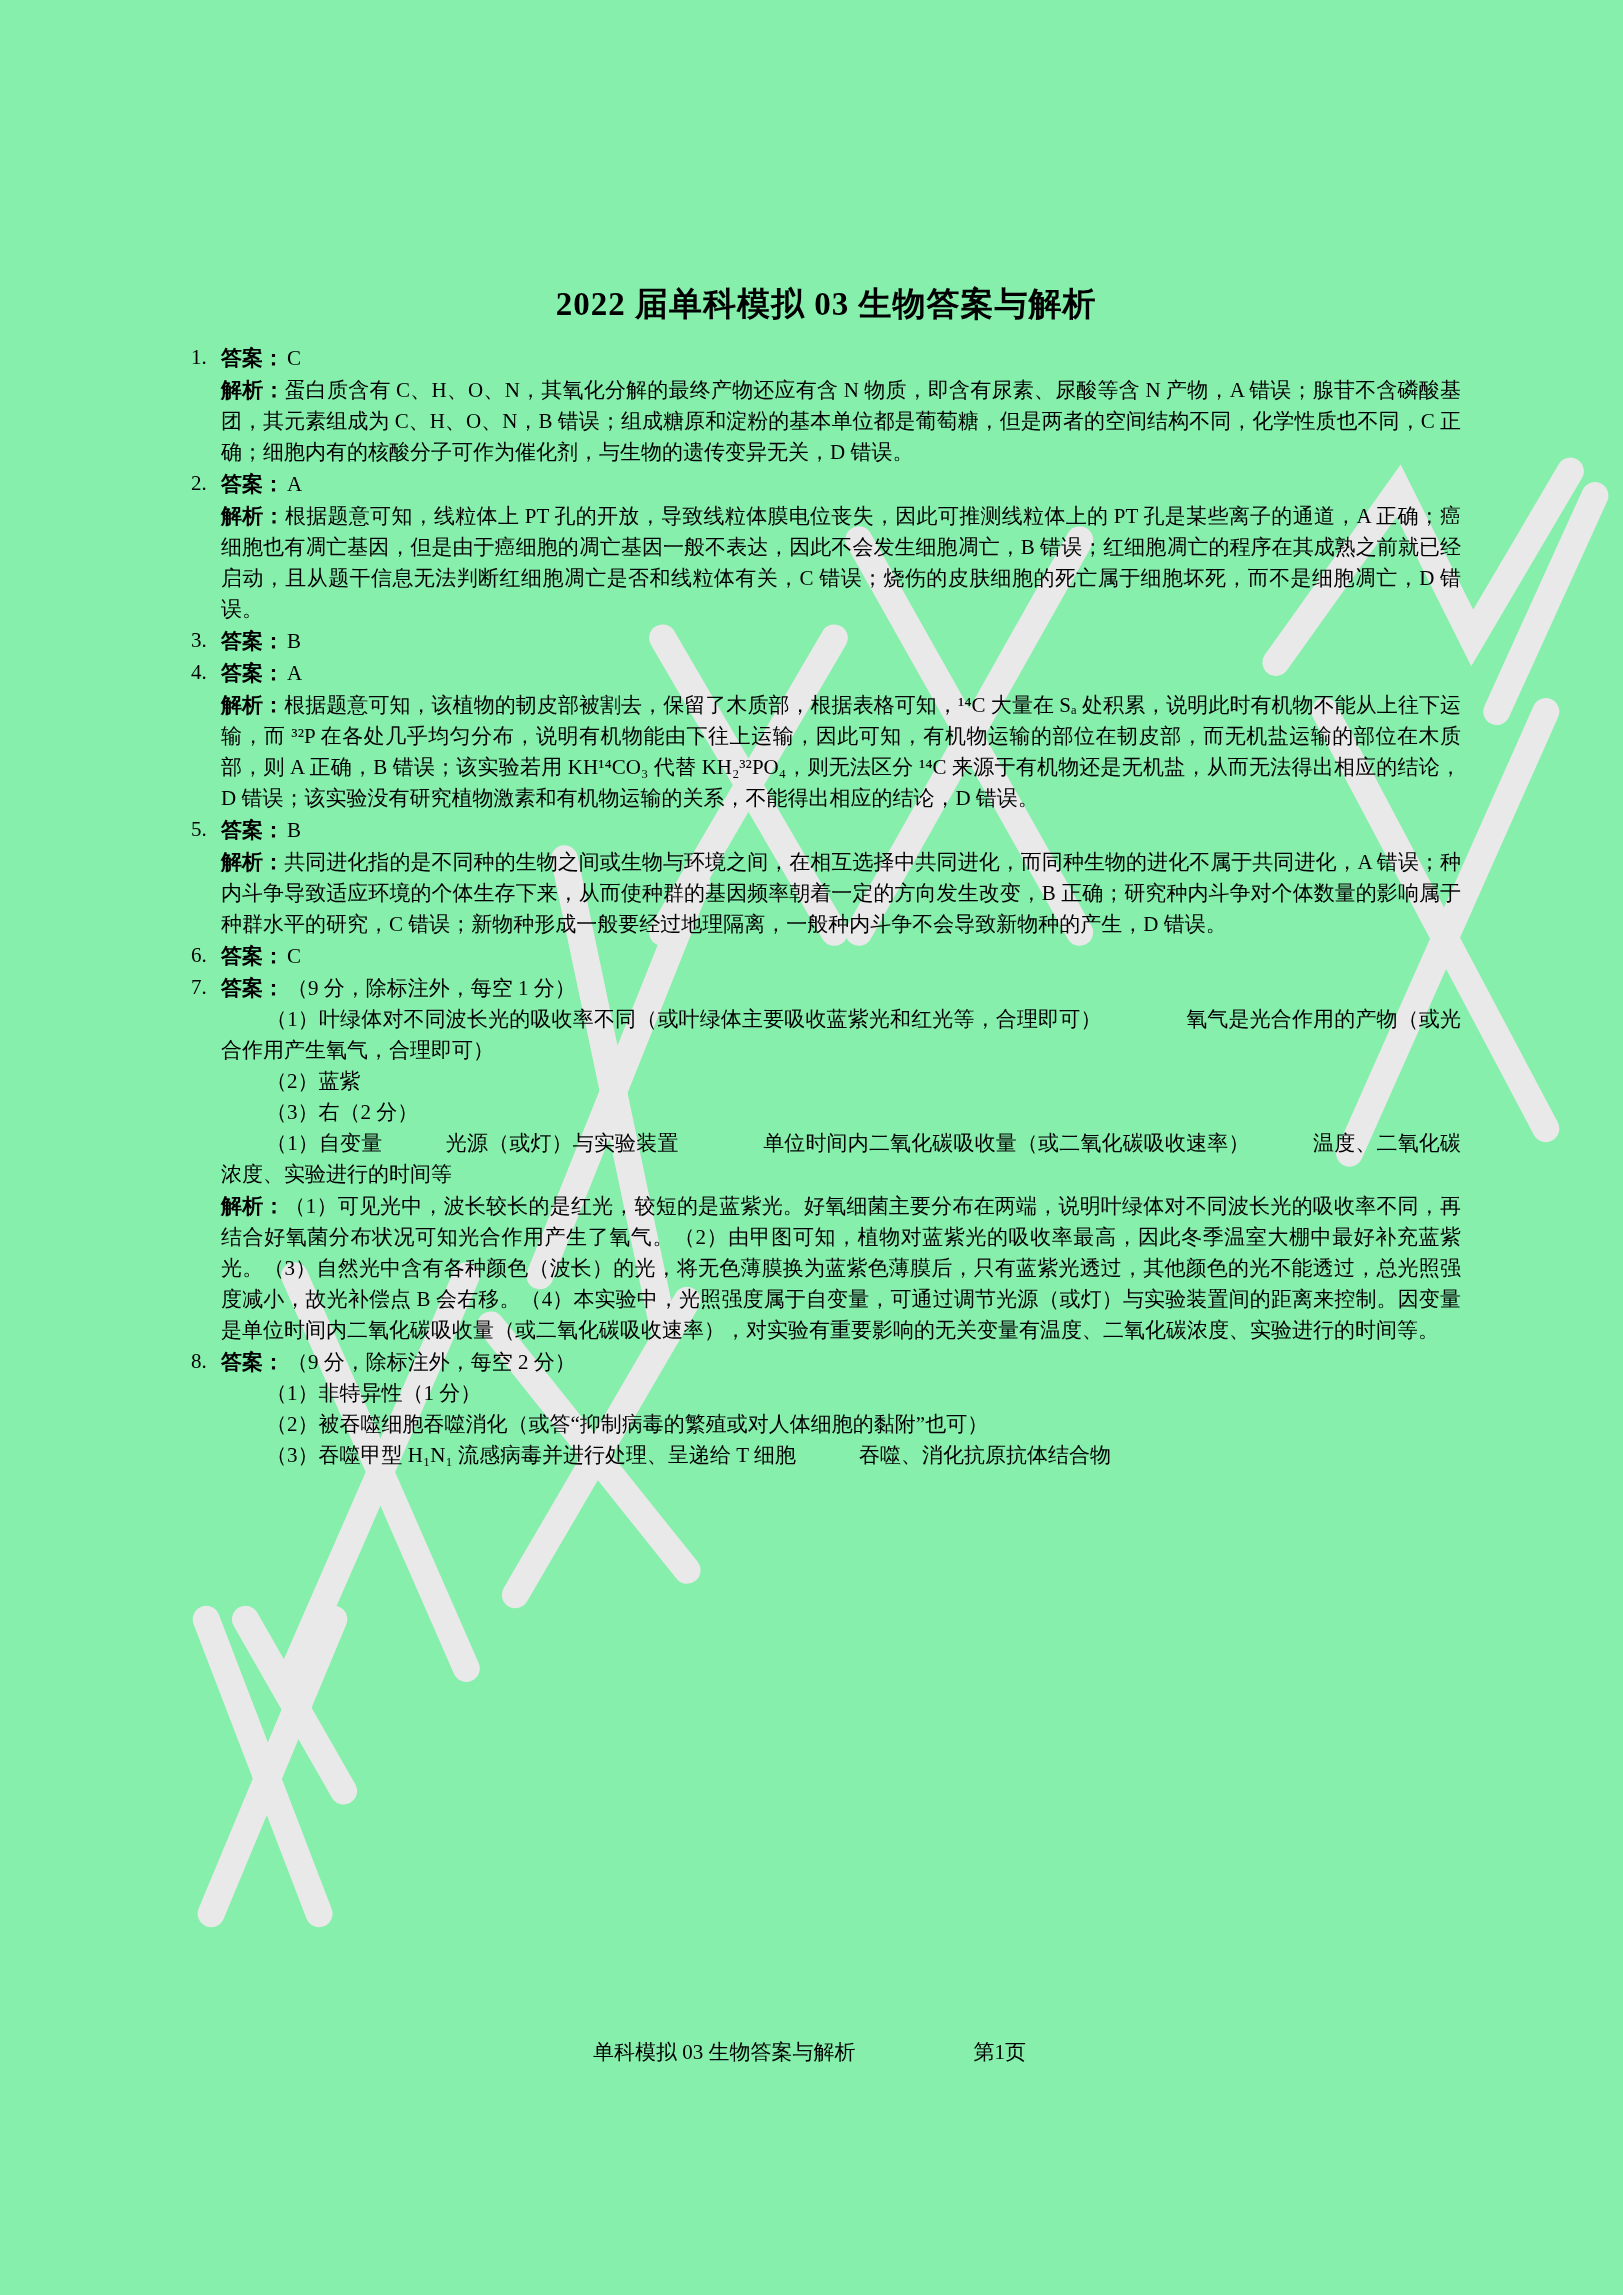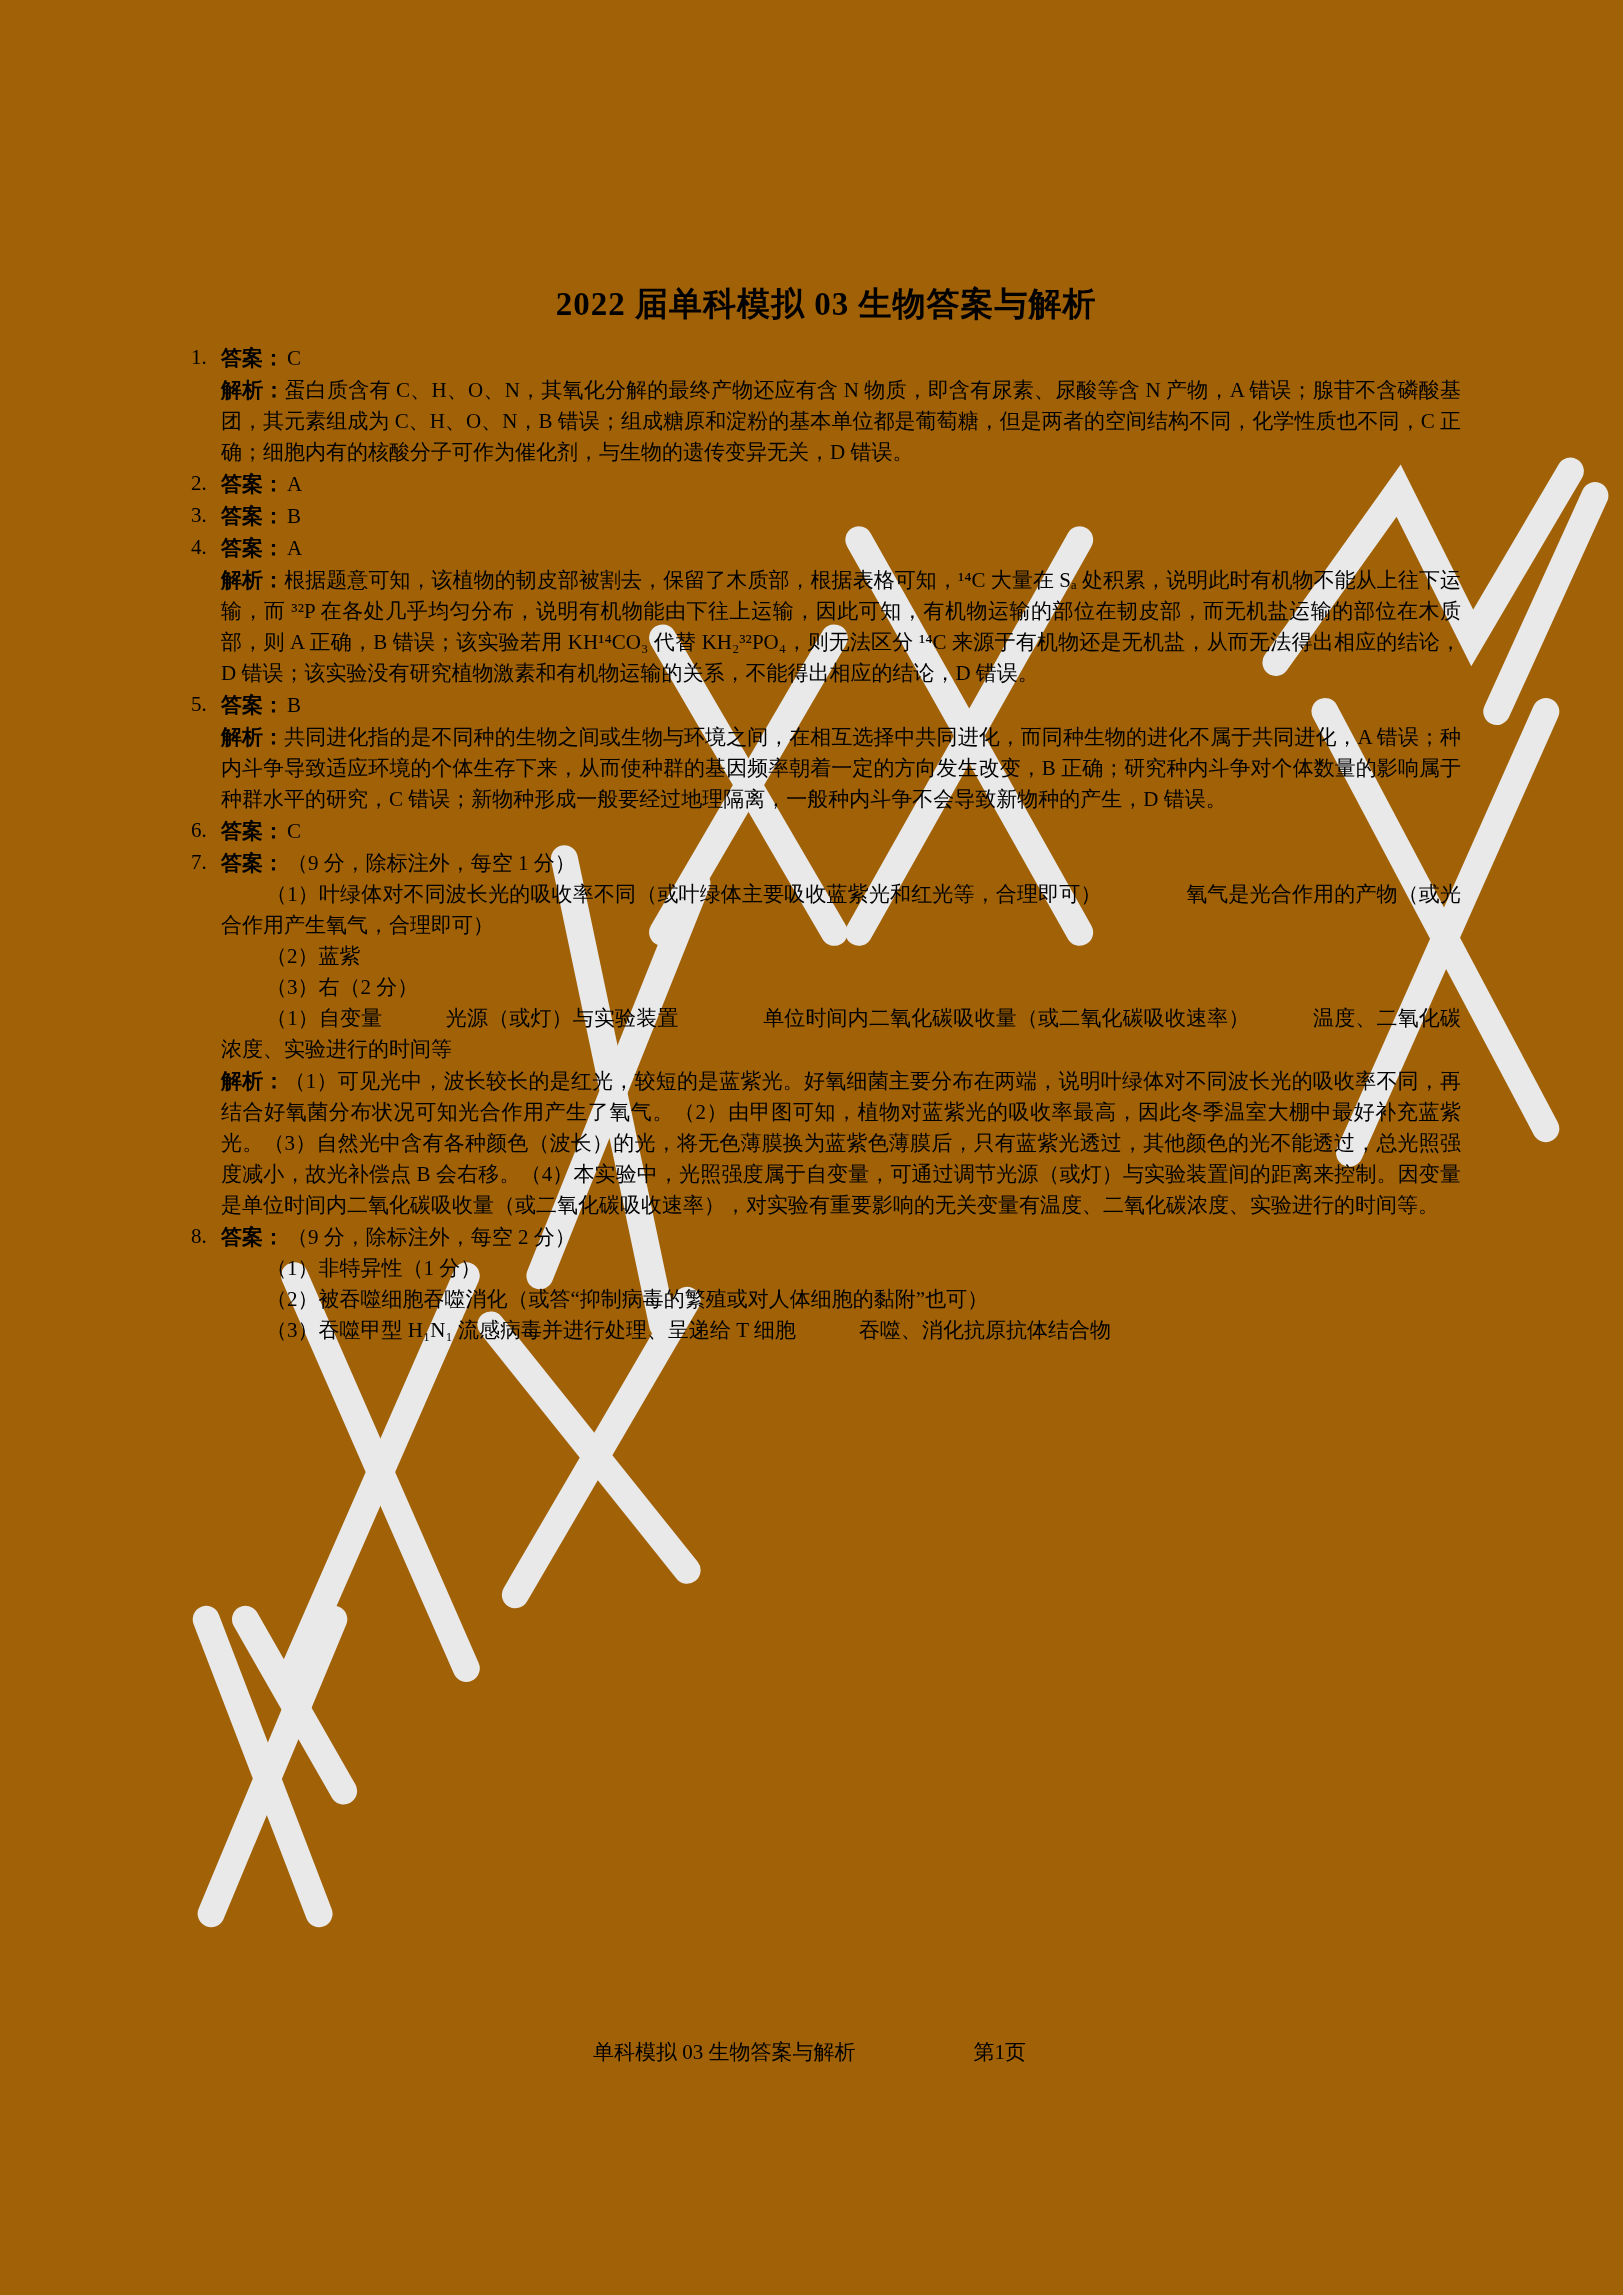--- a/index.html
+++ b/index.html
@@ -1,20 +1,20 @@
 <!DOCTYPE html>
 <html style="font-size:7.9px"><head>
 <meta charset="utf-8">
 <style>
   html,body{margin:0;padding:0;background:#ffffff;}
   .page{
     position:relative;
     width:1623px;
     height:2295px;
-    background:#a16207;
+    background:#86efac;
     overflow:hidden;
     color:#000;
     font-family:"Liberation Serif","DejaVu Serif",serif;
   }
   .wm{position:absolute;left:0;top:0;z-index:0;}
   .content{
     position:absolute;
     left:191px;
     right:162px;
     top:282px;
@@ -100,20 +100,23 @@
       </p>
       <p>
         <span class="lbl">解析：</span><span>蛋白质含有 C、H、O、N，其氧化分解的最终产物还应有含 N 物质，即含有尿素、尿酸等含 N 产物，A 错误；腺苷不含磷酸基团，其元素组成为 C、H、O、N，B 错误；组成糖原和淀粉的基本单位都是葡萄糖，但是两者的空间结构不同，化学性质也不同，C 正确；细胞内有的核酸分子可作为催化剂，与生物的遗传变异无关，D 错误。</span>
       </p>
     </section>
 
     <section class="q">
       <p>
         <span class="num">2.</span><span class="lbl">答案：</span><span class="ans">A</span>
       </p>
+      <p>
+        <span class="lbl">解析：</span><span>根据题意可知，线粒体上 PT 孔的开放，导致线粒体膜电位丧失，因此可推测线粒体上的 PT 孔是某些离子的通道，A 正确；癌细胞也有凋亡基因，但是由于癌细胞的凋亡基因一般不表达，因此不会发生细胞凋亡，B 错误；红细胞凋亡的程序在其成熟之前就已经启动，且从题干信息无法判断红细胞凋亡是否和线粒体有关，C 错误；烧伤的皮肤细胞的死亡属于细胞坏死，而不是细胞凋亡，D 错误。</span>
+      </p>
     </section>
 
     <section class="q">
       <p>
         <span class="num">3.</span><span class="lbl">答案：</span><span class="ans">B</span>
       </p>
     </section>
 
     <section class="q">
       <p>

